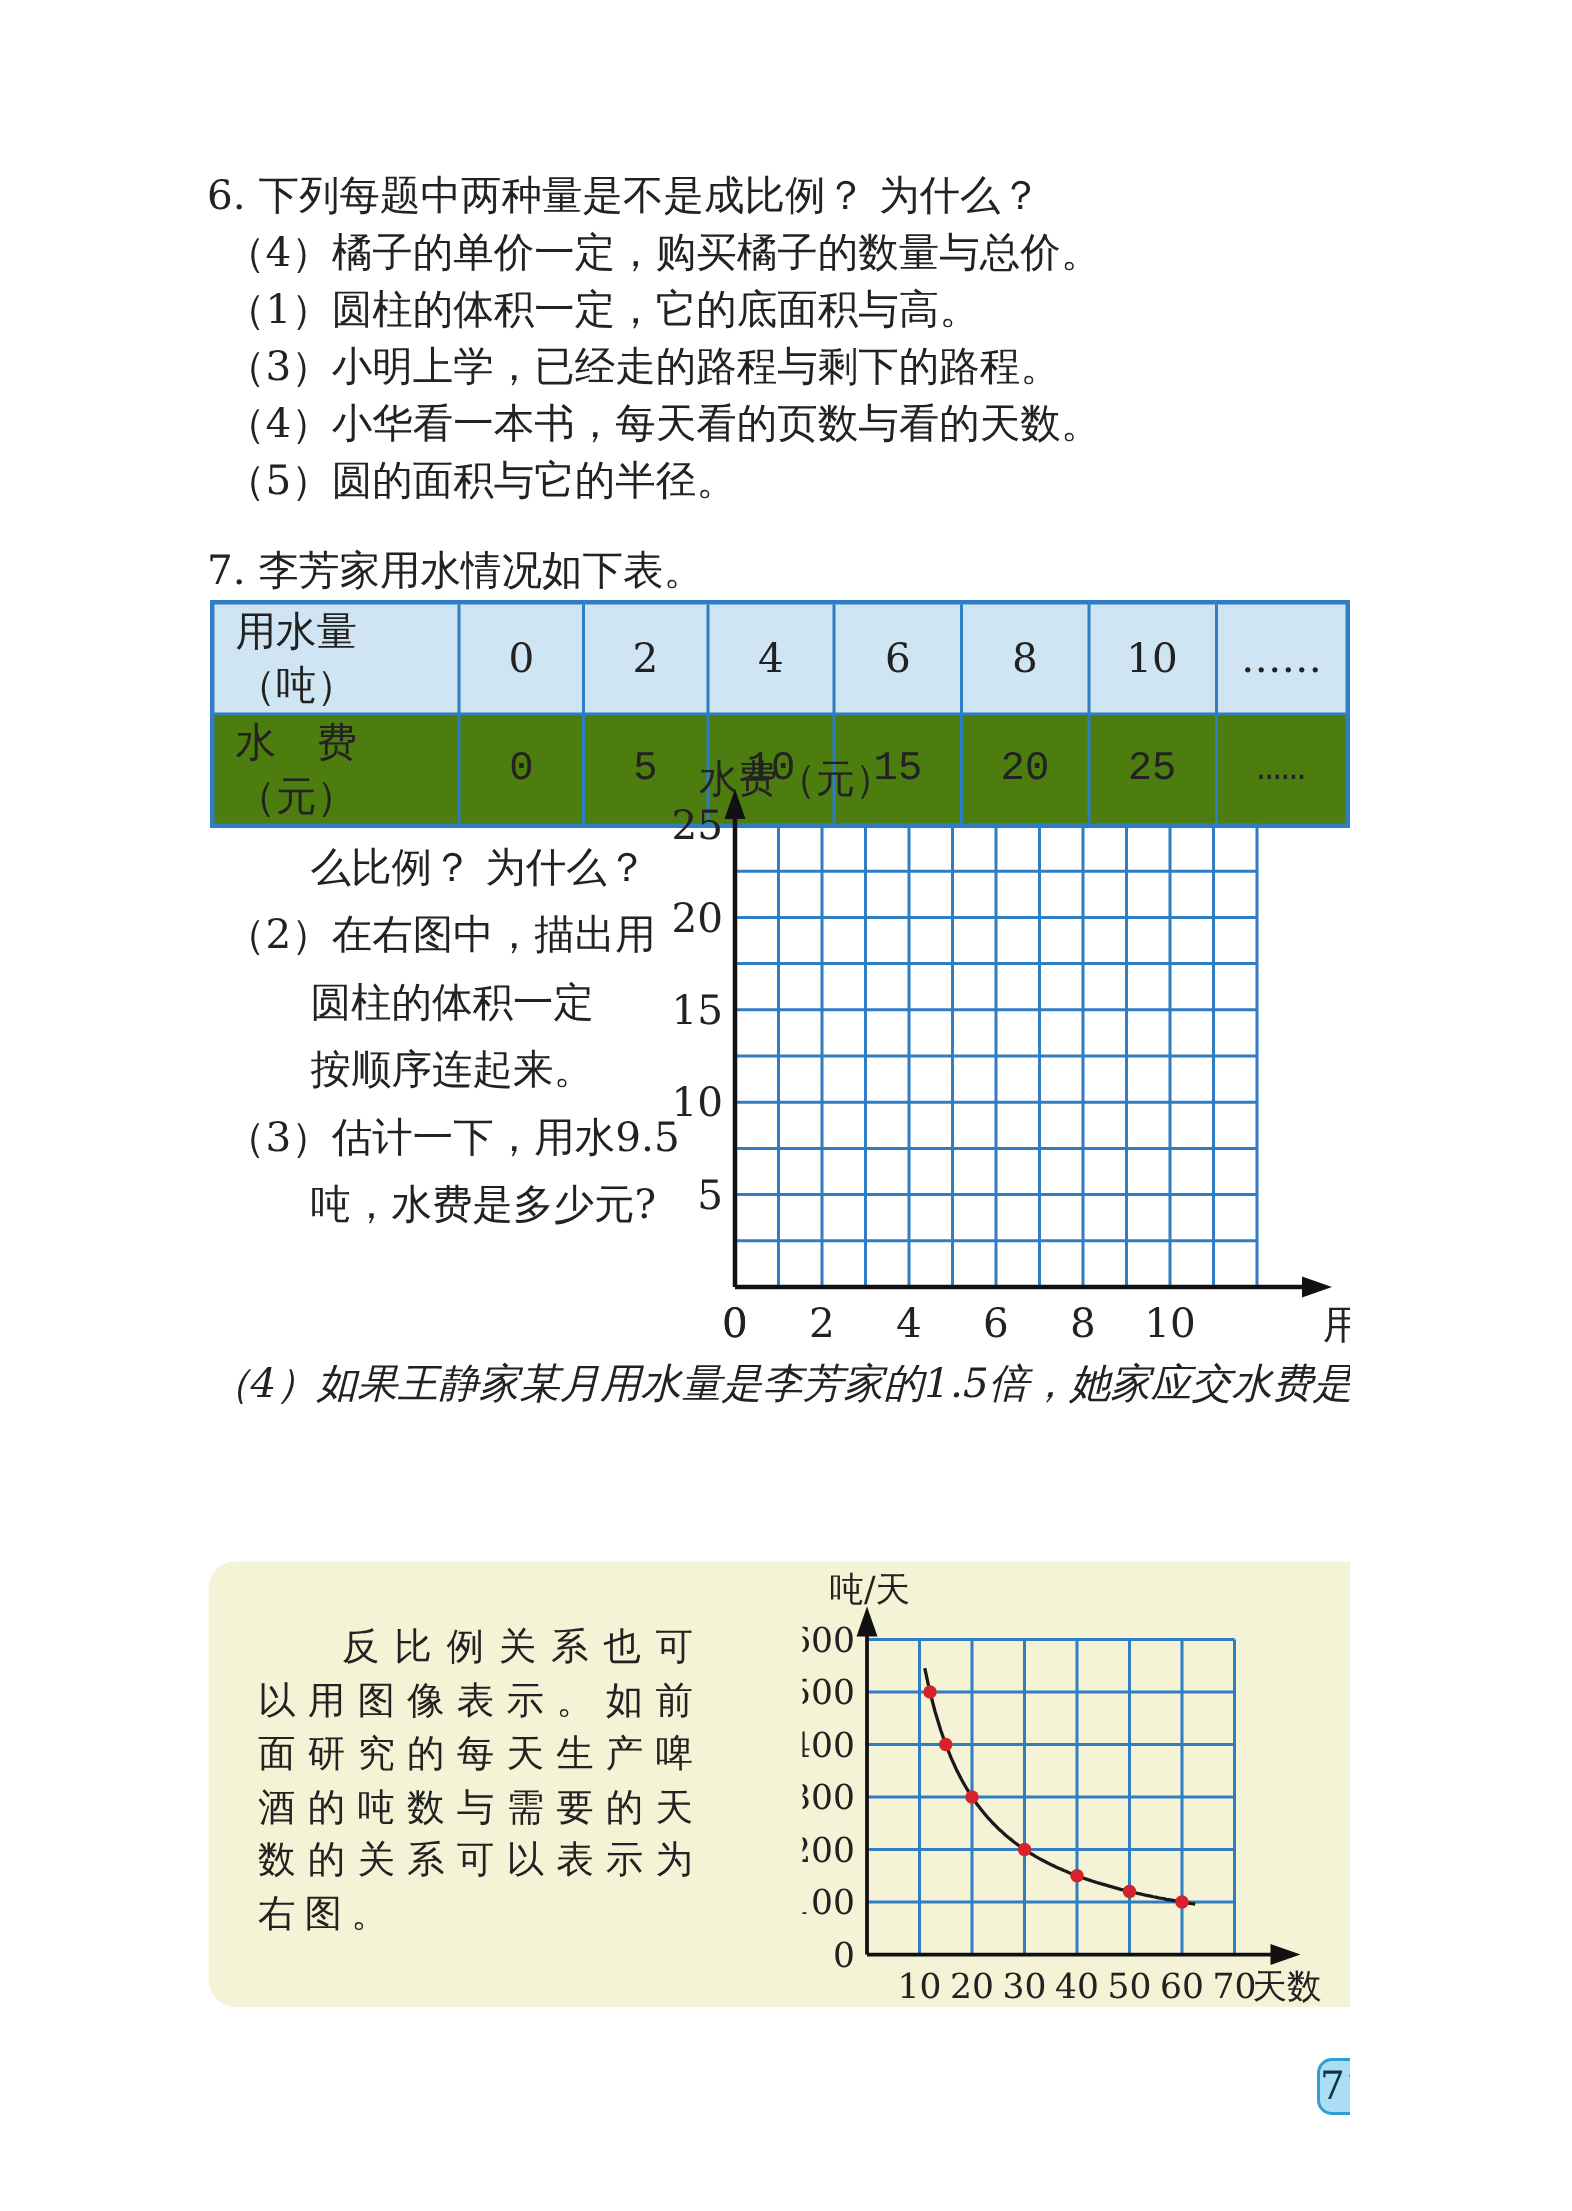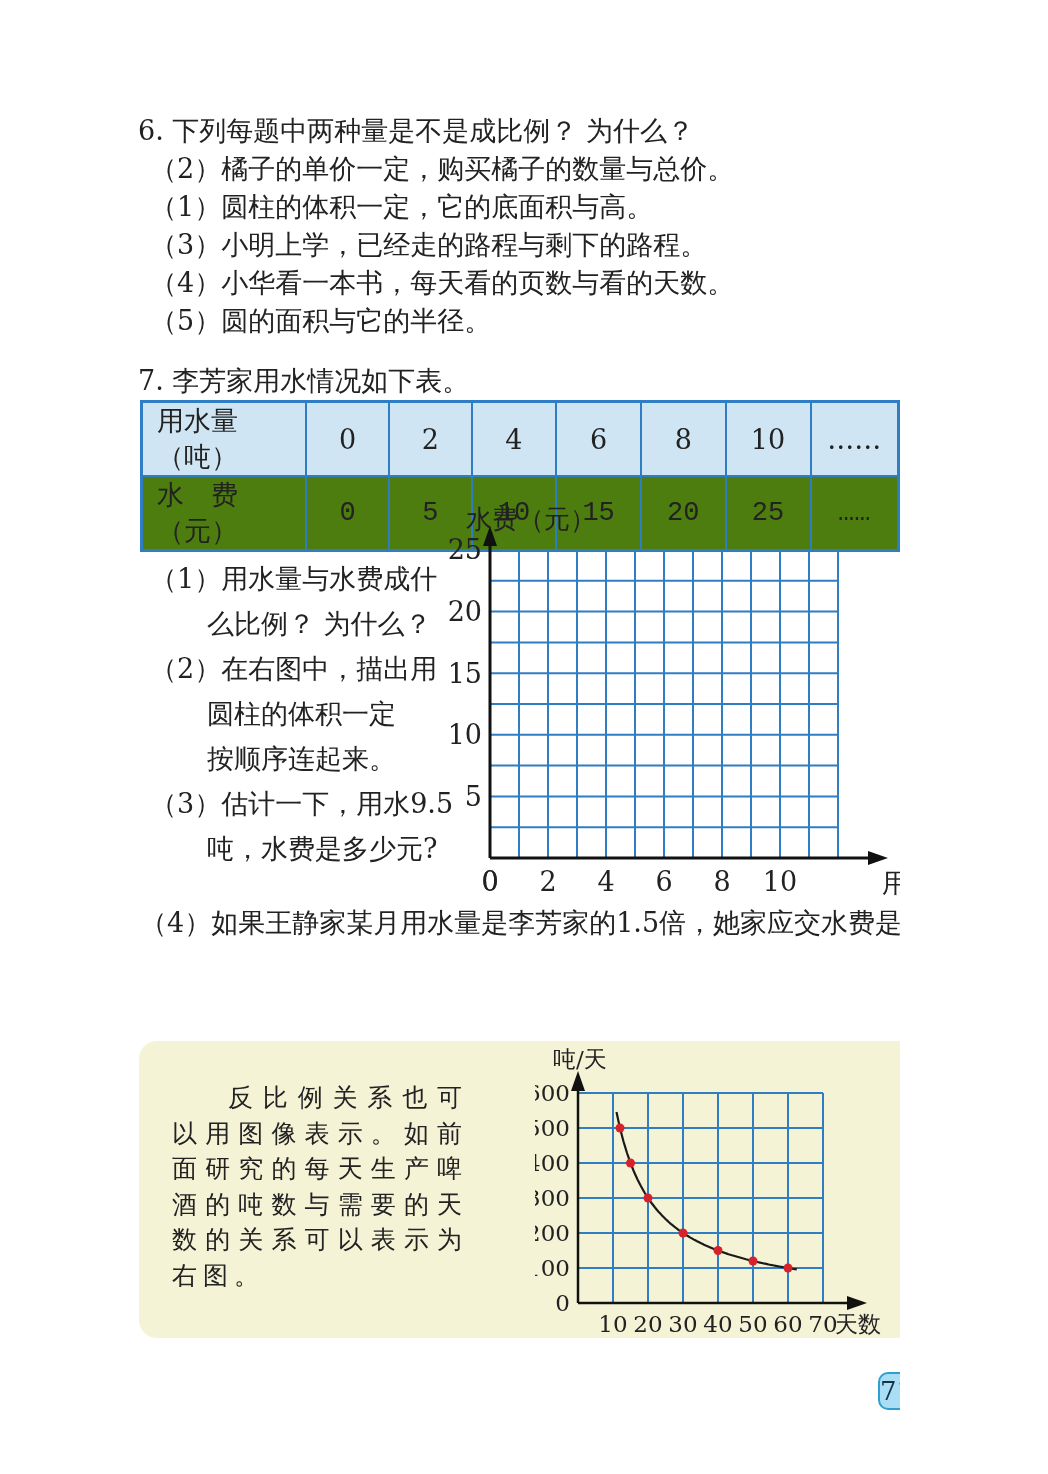--- a/index.html
+++ b/index.html
@@ -25,21 +25,21 @@
   }
   table.water .lbl{width:158px;text-align:left;padding-left:14px;}
   table.water .val{width:90px;text-align:center;}
   tr.row-usage{background:#cfe5f3;}
   tr.row-fee{background:#4d7c0f;font-family:Liberation Mono, monospace;}
   
   .subq{left:150px;top:556px;width:330px;font-size:27px;}
   .subq .ln{height:45px;line-height:45px;white-space:nowrap;}
   .subq .cont{padding-left:57px;}
   .q4{left:140px;top:900px;width:830px;font-size:27px;}
-  .q4 .ln{height:46px;line-height:46px;white-space:nowrap;}
+  .q4 .ln{height:46px;line-height:46px;white-space:nowrap;font-style:italic;}
   .q4 .cont{padding-left:57px;}
   
   .know-box{
     left:139px;top:1041px;width:820px;height:297px;
     background:#f5f3d6;border-radius:18px;
   }
   .know-label{
     left:147px;top:1012px;
     background:#f3a9c8;color:#111;
     font-family:"DejaVu Sans","Liberation Sans",sans-serif;
@@ -63,21 +63,21 @@
     font-size:26px;line-height:34px;text-align:left;color:#143246;
   }
 </style>
 </head>
 <body>
 
 <div class="page">
 
   <div class="abs q6">
     <div class="h">6. 下列每题中两种量是不是成比例？ 为什么？</div>
-    <div class="item">（2）橘子的单价一定，购买橘子的数量与总价。</div>
+    <div class="item">（4）橘子的单价一定，购买橘子的数量与总价。</div>
     <div class="item">（1）圆柱的体积一定，它的底面积与高。</div>
     <div class="item">（3）小明上学，已经走的路程与剩下的路程。</div>
     <div class="item">（4）小华看一本书，每天看的页数与看的天数。</div>
     <div class="item">（5）圆的面积与它的半径。</div>
   </div>
 
   <div class="abs q7h">7. 李芳家用水情况如下表。</div>
 
   <table class="water abs" style="left:140px;top:400px;">
     <tbody id="water-table-body">
@@ -141,21 +141,20 @@
       <text x="176" y="391" text-anchor="middle" font-size="27">4</text>
       <text x="234" y="391" text-anchor="middle" font-size="27">6</text>
       <text x="292" y="391" text-anchor="middle" font-size="27">8</text>
       <text x="350" y="391" text-anchor="middle" font-size="27">10</text>
       <text x="60" y="391" text-anchor="middle" font-size="27">0</text>
       <text x="36" y="28" font-size="26">水费（元）</text>
       <text x="452" y="392" font-size="26">用水量（吨）</text>
     </svg>
 
   <div class="abs subq">
-    <div class="ln">（1）用水量与水费成什</div>
     <div class="ln cont">么比例？ 为什么？</div>
     <div class="ln">（2）在右图中，描出用</div>
     <div class="ln cont">圆柱的体积一定</div>
     <div class="ln cont">按顺序连起来。</div>
     <div class="ln">（3）估计一下，用水9.5</div>
     <div class="ln cont">吨，水费是多少元?</div>
   </div>
 
   <div class="abs q4">
     <div class="ln">（4）如果王静家某月用水量是李芳家的1.5倍，她家应交水费是</div>

